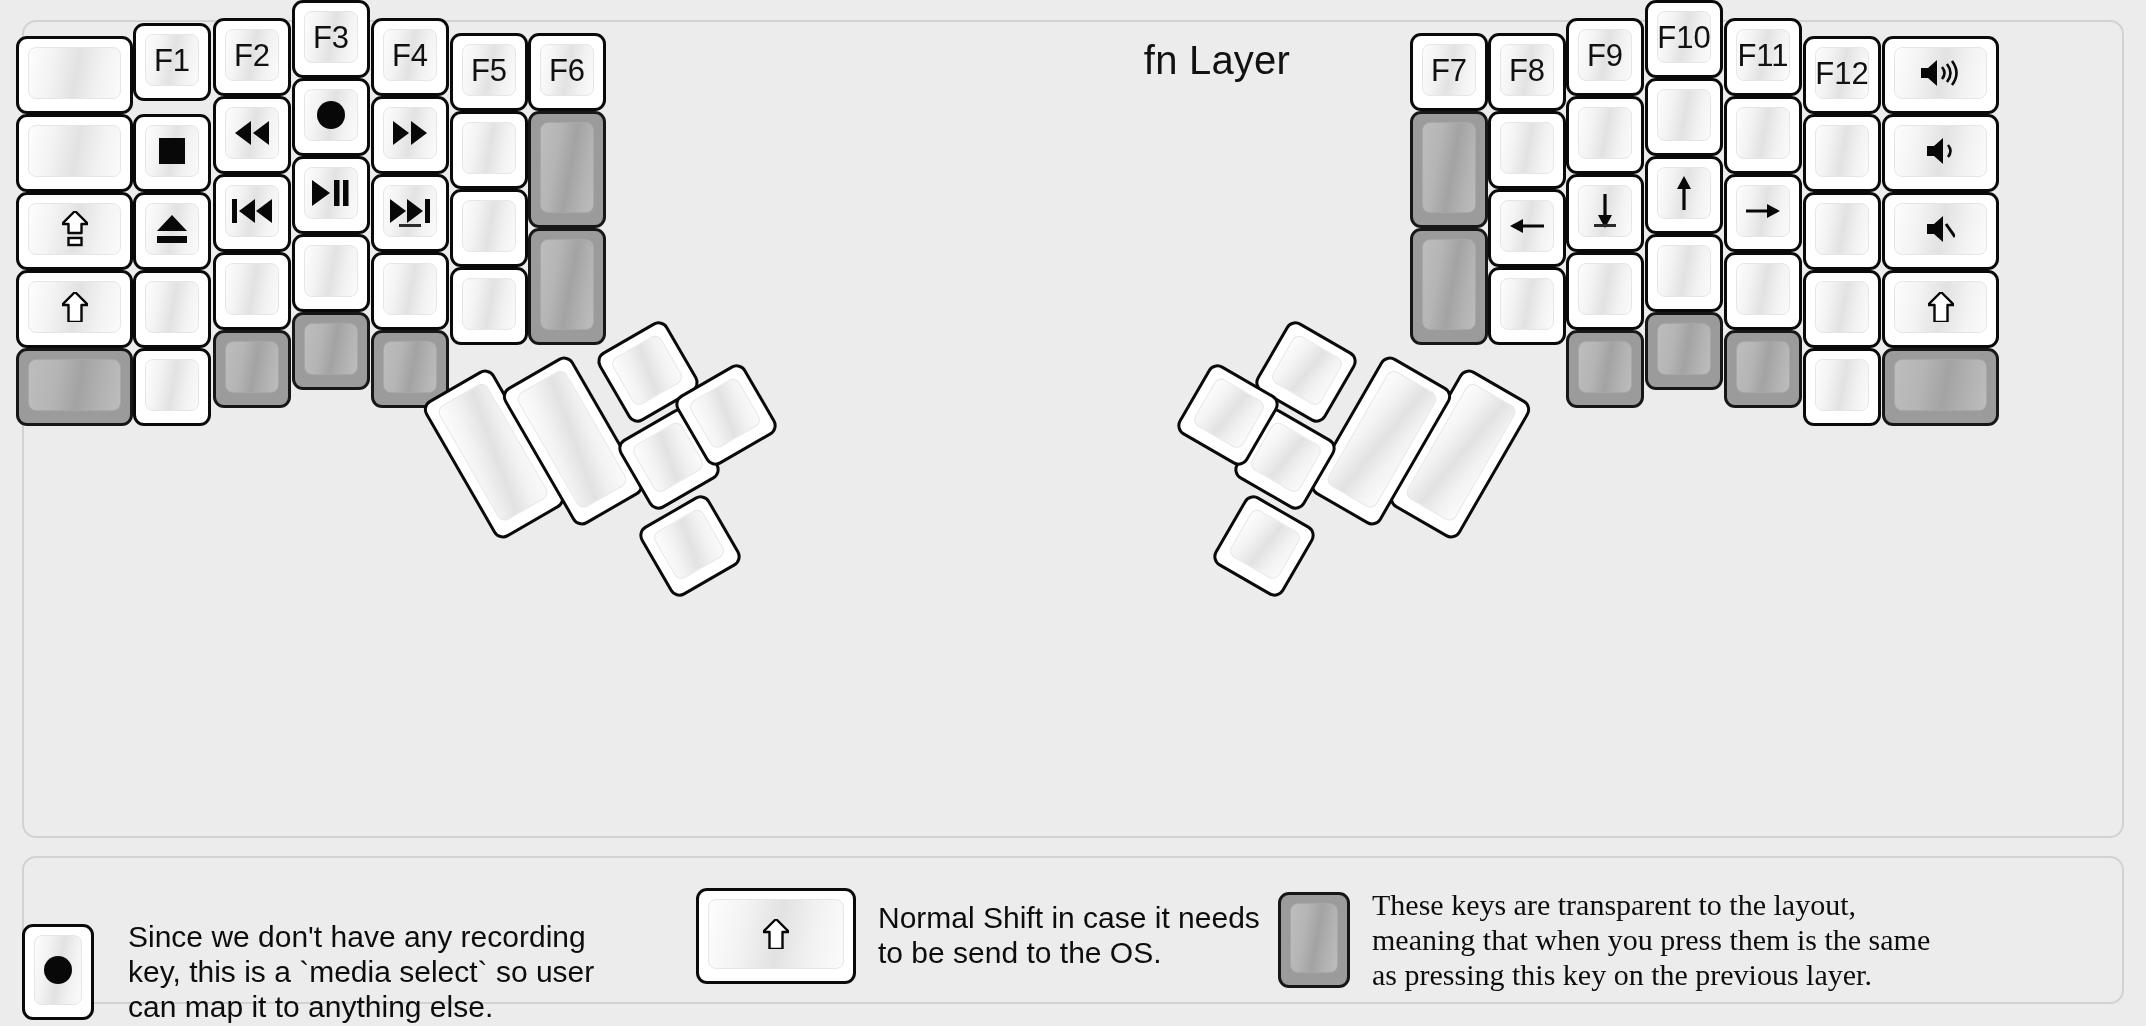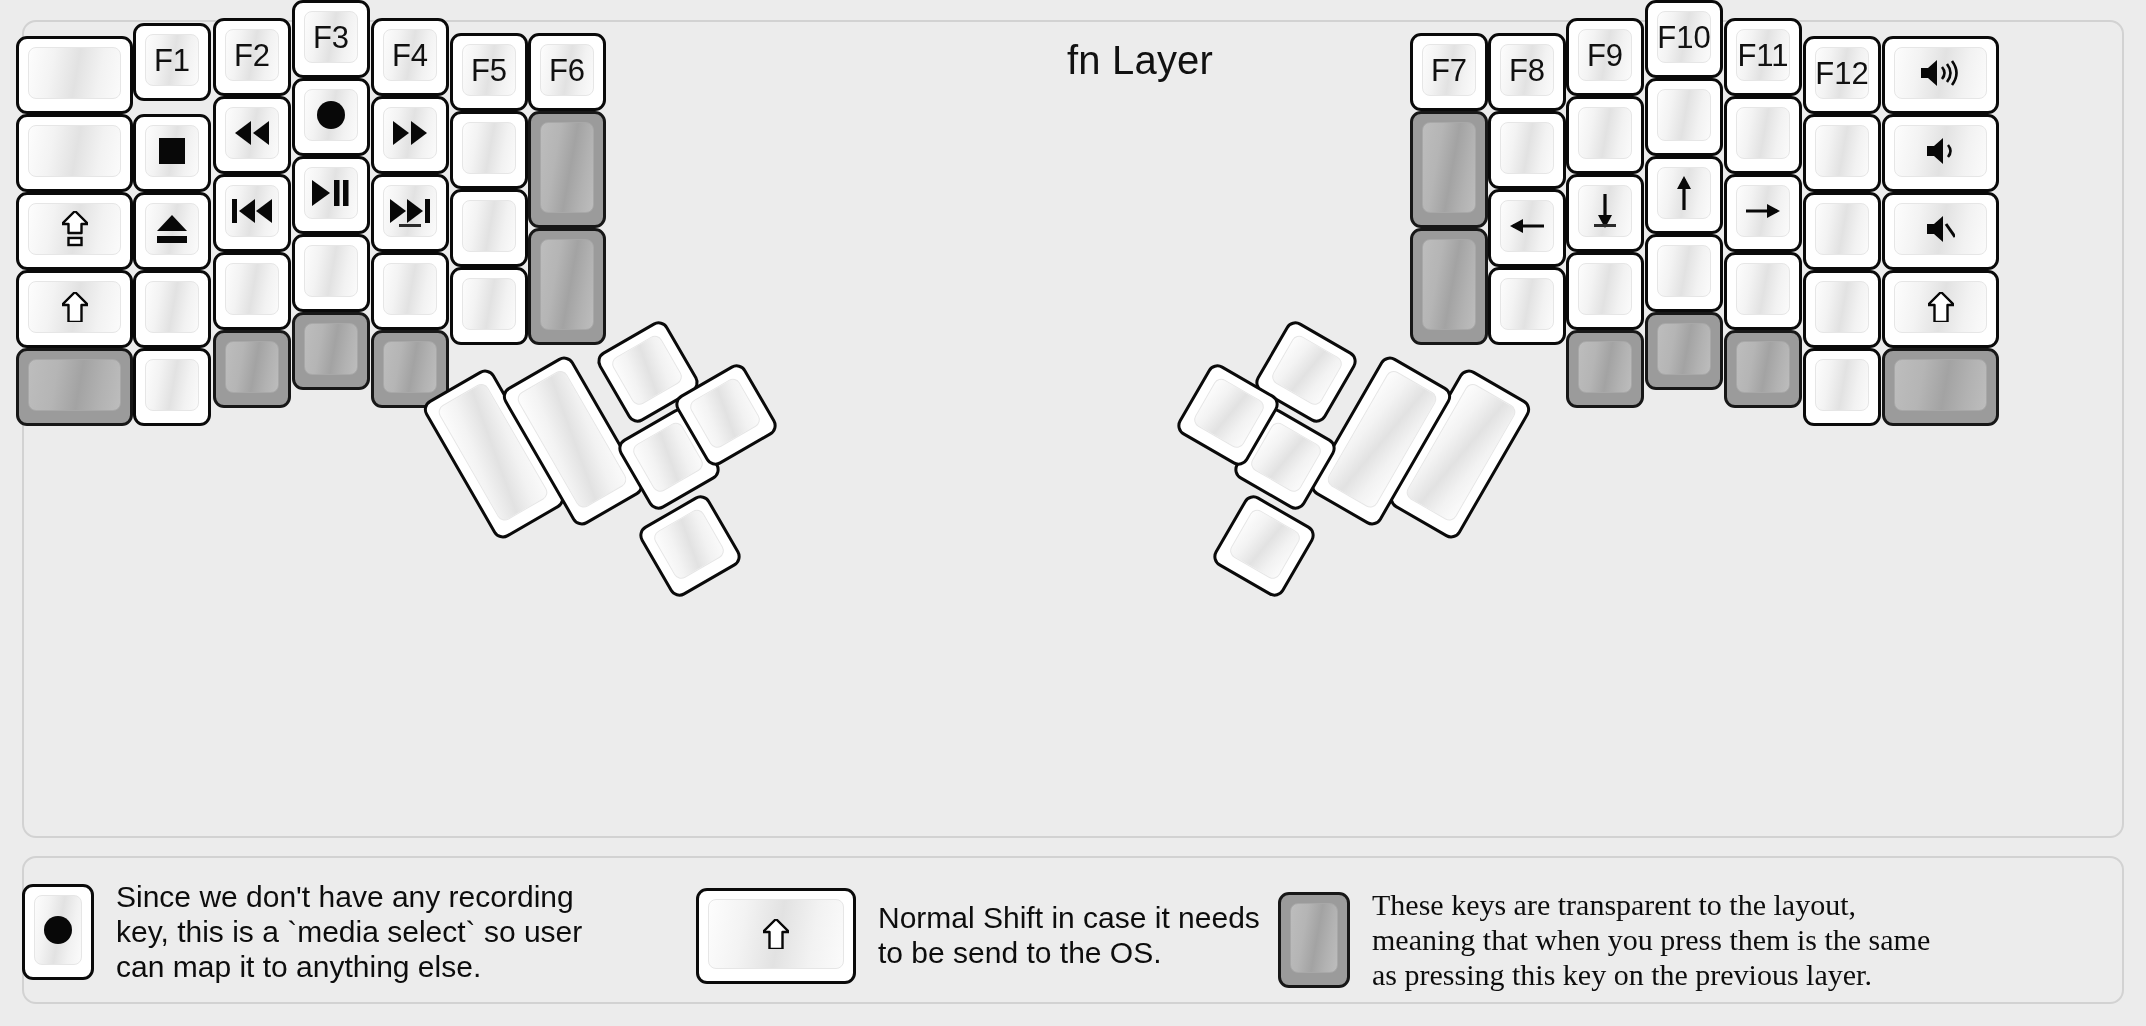--- a/index.html
+++ b/index.html
@@ -25,21 +25,21 @@
     border-radius: 14px;
   }
   #board-panel { left: 22px;  top: 20px;  width: 2102px; height: 818px; }
   #legend-panel{ left: 22px;  top: 856px; width: 2102px; height: 148px; }
 
   
   #title {
     position: absolute;
     left: 990px; top: 38px;
     width: 300px;
-    text-align: center;
+    text-align: right;
     font-size: 40px;
     color: #111;
     letter-spacing: .2px;
     white-space: nowrap;
   }
 
   
   .key {
     position: absolute;
     background: #ffffff;
@@ -669,21 +669,21 @@
           <div class="stack"></div>
         </div>
       </div>
       <div class="key" style="left: 1188px; top: 375px; width: 80px; height: 80px; transform: rotate(30deg);">
         <div class="cap">
           <div class="stack"></div>
         </div>
       </div>
     </div>
   <div id="legend-items">
-      <div class="legend-item" style="left: 22px; top: 880px;">
+      <div class="legend-item" style="left: 22px; top: 920px; gap: 12px;">
         <div class="legend-key" style="width: 72px; height: 96px;">
           <div class="cap">
             <span class="glyph">
               <svg class="ico" width="28" height="28" viewBox="0 0 28 28" fill="#080808">
                 <circle cx="14" cy="14" r="14"></circle>
               </svg>
             </span>
           </div>
         </div>
         <div class="legend-caption">Since we don't have any recording

